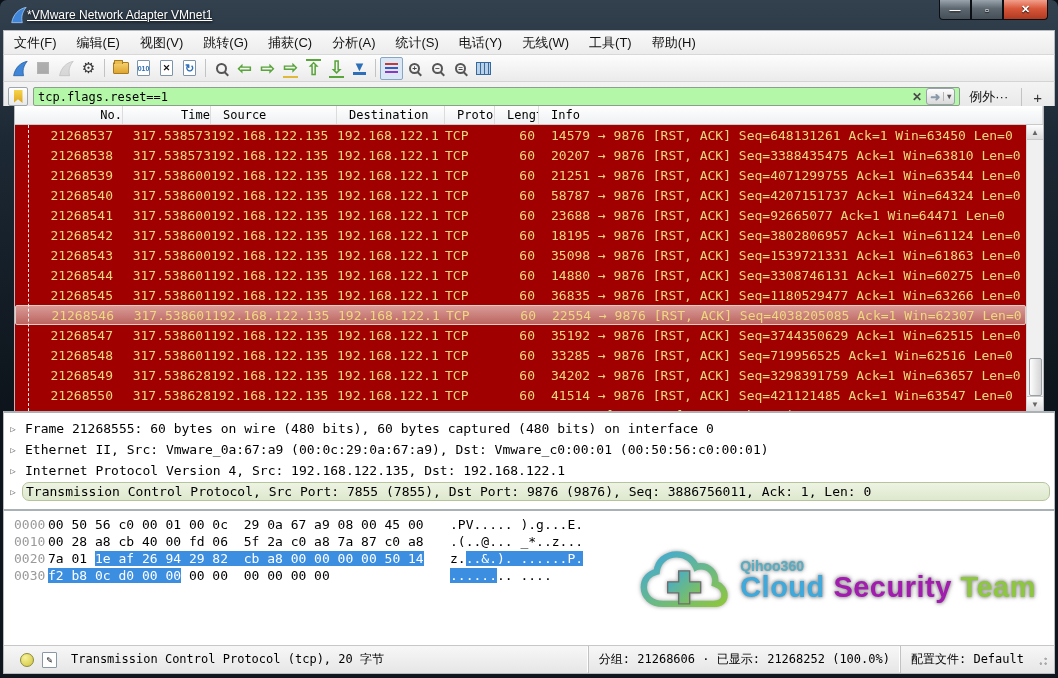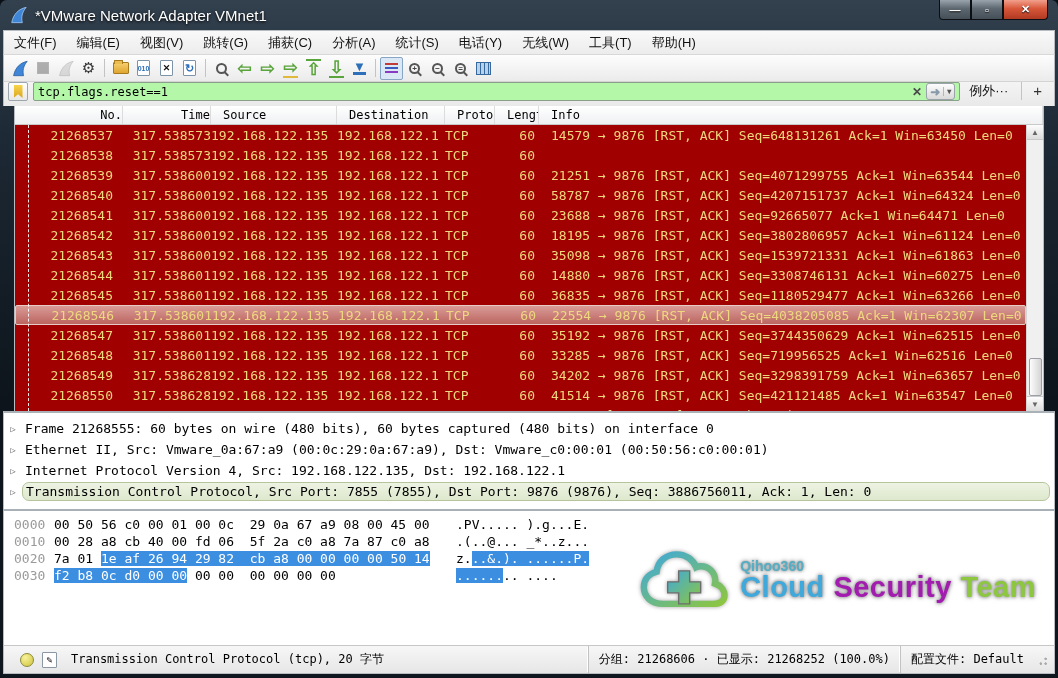--- a/index.html
+++ b/index.html
@@ -3,21 +3,21 @@
 <meta charset="utf-8">
 <style>
   html,body{margin:0;padding:0;background:#0a1016;}
   *{box-sizing:border-box;}
   body{font-family:"Liberation Sans",sans-serif;}
   .window{position:relative;width:1058px;height:678px;
     background:linear-gradient(180deg,#33414f 0%,#1d2935 20%,#0d141b 60%,#10161d 100%);
     border-radius:7px 7px 3px 3px;overflow:hidden;}
   
   .titlebar{height:30px;display:flex;align-items:center;padding-left:10px;position:relative;}
-  .title-text{color:#fff;font-size:15px;margin-left:8px;text-shadow:0 1px 3px #000;}
+  .title-text{color:#fff;font-size:12px;text-shadow:0 1px 3px #000;text-decoration:underline;}
   .winbtns{position:absolute;top:0;right:10px;display:flex;}
   .winbtn{width:32px;height:20px;display:flex;align-items:center;justify-content:center;
     background:linear-gradient(#9aa4ad,#5d6770 45%,#454f58);border:1px solid #0b0f13;border-top:none;
     color:#fff;font-size:11px;font-weight:bold;text-shadow:0 1px 1px #000;}
   .winbtn.min{border-radius:0 0 0 4px;}
   .winbtn.close{width:45px;background:linear-gradient(#f2a08c,#d8573a 45%,#b03a22);border-radius:0 0 4px 0;}
   
   .menubar{height:24px;margin:0 3px;background:linear-gradient(#f9f9f9,#ececec);
     border:1px solid #b8bcc0;border-bottom:none;display:flex;align-items:center;font-size:13px;color:#111;}
   .menu-item{padding:0 10px;line-height:22px;}
@@ -37,21 +37,21 @@
   .folder::before{content:"";position:absolute;top:-3px;left:0;width:7px;height:3px;background:#e9bd50;border:1px solid #a87b1e;border-bottom:none;border-radius:1px 1px 0 0;}
   .doc{width:13px;height:16px;background:#fff;border:1px solid #7d93a8;border-radius:1px;position:relative;
     display:flex;align-items:center;justify-content:center;font-size:9px;font-weight:bold;}
   .colorize{border:1px solid #87a6c4;background:#dcе8f5;background:#dbe7f4;}
   .clines{display:flex;flex-direction:column;gap:2px;}
   .clines span{width:13px;height:2px;display:block;}
   .table-ico{width:15px;height:13px;border:1px solid #36699e;background:repeating-linear-gradient(90deg,#b9d2ea 0 3px,#36699e 3px 4px);}
   
   .filterbar{height:25px;margin:0 3px;background:linear-gradient(#f4f4f4,#e9e9e9);
     border-left:1px solid #b8bcc0;border-right:1px solid #b8bcc0;border-top:1px solid #d4d4d4;
-    display:flex;align-items:flex-start;padding:0 6px 0 4px;gap:5px;}
+    display:flex;align-items:flex-end;padding:0 6px 0 4px;gap:5px;}
   .fchip{width:20px;height:19px;border:1px solid #9ea6ad;border-radius:2px;background:linear-gradient(#fff,#e8e8e8);
     display:flex;align-items:center;justify-content:center;}
   .ribbon{width:9px;height:13px;background:linear-gradient(#f6d54b,#dca41f);
     clip-path:polygon(0 0,100% 0,100% 100%,50% 72%,0 100%);}
   .ffield{flex:1;height:19px;background:#b4f7a8;border:1px solid #8aa08a;border-radius:2px;
     display:flex;align-items:center;padding:0 4px;gap:4px;}
   .ftext{flex:1;font-family:"DejaVu Sans Mono",monospace;font-size:12px;color:#000;}
   .fx{color:#4a4a4a;font-size:12px;font-weight:bold;}
   .fapply{height:17px;border:1px solid #9aa2aa;border-radius:3px;background:linear-gradient(#fdfdfd,#d9d9d9);
     display:flex;align-items:center;padding:0 3px;color:#8899aa;font-weight:bold;font-size:12px;}
@@ -86,21 +86,21 @@
     border-top:2px solid #a9b0b6;padding-top:5px;overflow:hidden;}
   .dline{height:21px;display:flex;align-items:center;font-family:"DejaVu Sans Mono",monospace;font-size:13px;color:#000;white-space:nowrap;}
   .dline .tri{color:#6a6a6a;font-size:9px;width:18px;text-align:center;flex:0 0 auto;}
   .dline .dtext{padding:1px 3px;}
   .dline.sel .dtext{background:linear-gradient(#eef3e3,#dde8cd);border:1px solid #b6c49c;border-radius:7px;flex:1;margin-right:4px;}
   
   .hexpane{height:136px;margin:0 3px;background:#fff;border-left:1px solid #b8bcc0;border-right:1px solid #b8bcc0;
     border-top:2px solid #a9b0b6;padding-top:5px;position:relative;overflow:hidden;}
   .hrow{height:17px;display:flex;font-family:"DejaVu Sans Mono",monospace;font-size:13px;white-space:pre;align-items:center;}
   .hoff{width:44px;padding-left:10px;color:#9a9a9a;flex:0 0 auto;}
-  .hbytes{width:402px;margin-left:6px;color:#000;flex:0 0 auto;}
+  .hbytes{width:402px;color:#000;flex:0 0 auto;}
   .hascii{color:#000;}
   .hsel{background:#3c8ee0;color:#fff;}
   
   .wm{position:absolute;right:18px;bottom:32px;display:flex;align-items:center;gap:8px;
     filter:drop-shadow(0 0 2px rgba(110,110,110,.65));}
   .wm-text{display:flex;flex-direction:column;line-height:1;}
   .wm-small{font-size:14px;font-weight:bold;color:#56aec4;text-shadow:0 0 2px #9a9a9a;}
   .wm-big{font-size:29px;font-weight:bold;letter-spacing:.5px;text-shadow:0 0 3px #9a9a9a;}
   .wm-big .w1{color:#3fa9dc;} .wm-big .w2{color:#a21caf;} .wm-big .w3{color:#8dc63f;}
   
@@ -259,20 +259,21 @@
           <span class="pc c-len">60</span>
           <span class="pc c-info">14579 → 9876 [RST, ACK] Seq=648131261 Ack=1 Win=63450 Len=0</span>
         </div>
         <div class="prow">
           <span class="pc c-no">21268538</span>
           <span class="pc c-time">317.538573</span>
           <span class="pc c-src">192.168.122.135</span>
           <span class="pc c-dst">192.168.122.1</span>
           <span class="pc c-proto">TCP</span>
           <span class="pc c-len">60</span>
+          <span class="pc c-info">20207 → 9876 [RST, ACK] Seq=3388435475 Ack=1 Win=63810 Len=0</span>
         </div>
         <div class="prow">
           <span class="pc c-no">21268539</span>
           <span class="pc c-time">317.538600</span>
           <span class="pc c-src">192.168.122.135</span>
           <span class="pc c-dst">192.168.122.1</span>
           <span class="pc c-proto">TCP</span>
           <span class="pc c-len">60</span>
           <span class="pc c-info">21251 → 9876 [RST, ACK] Seq=4071299755 Ack=1 Win=63544 Len=0</span>
         </div>

